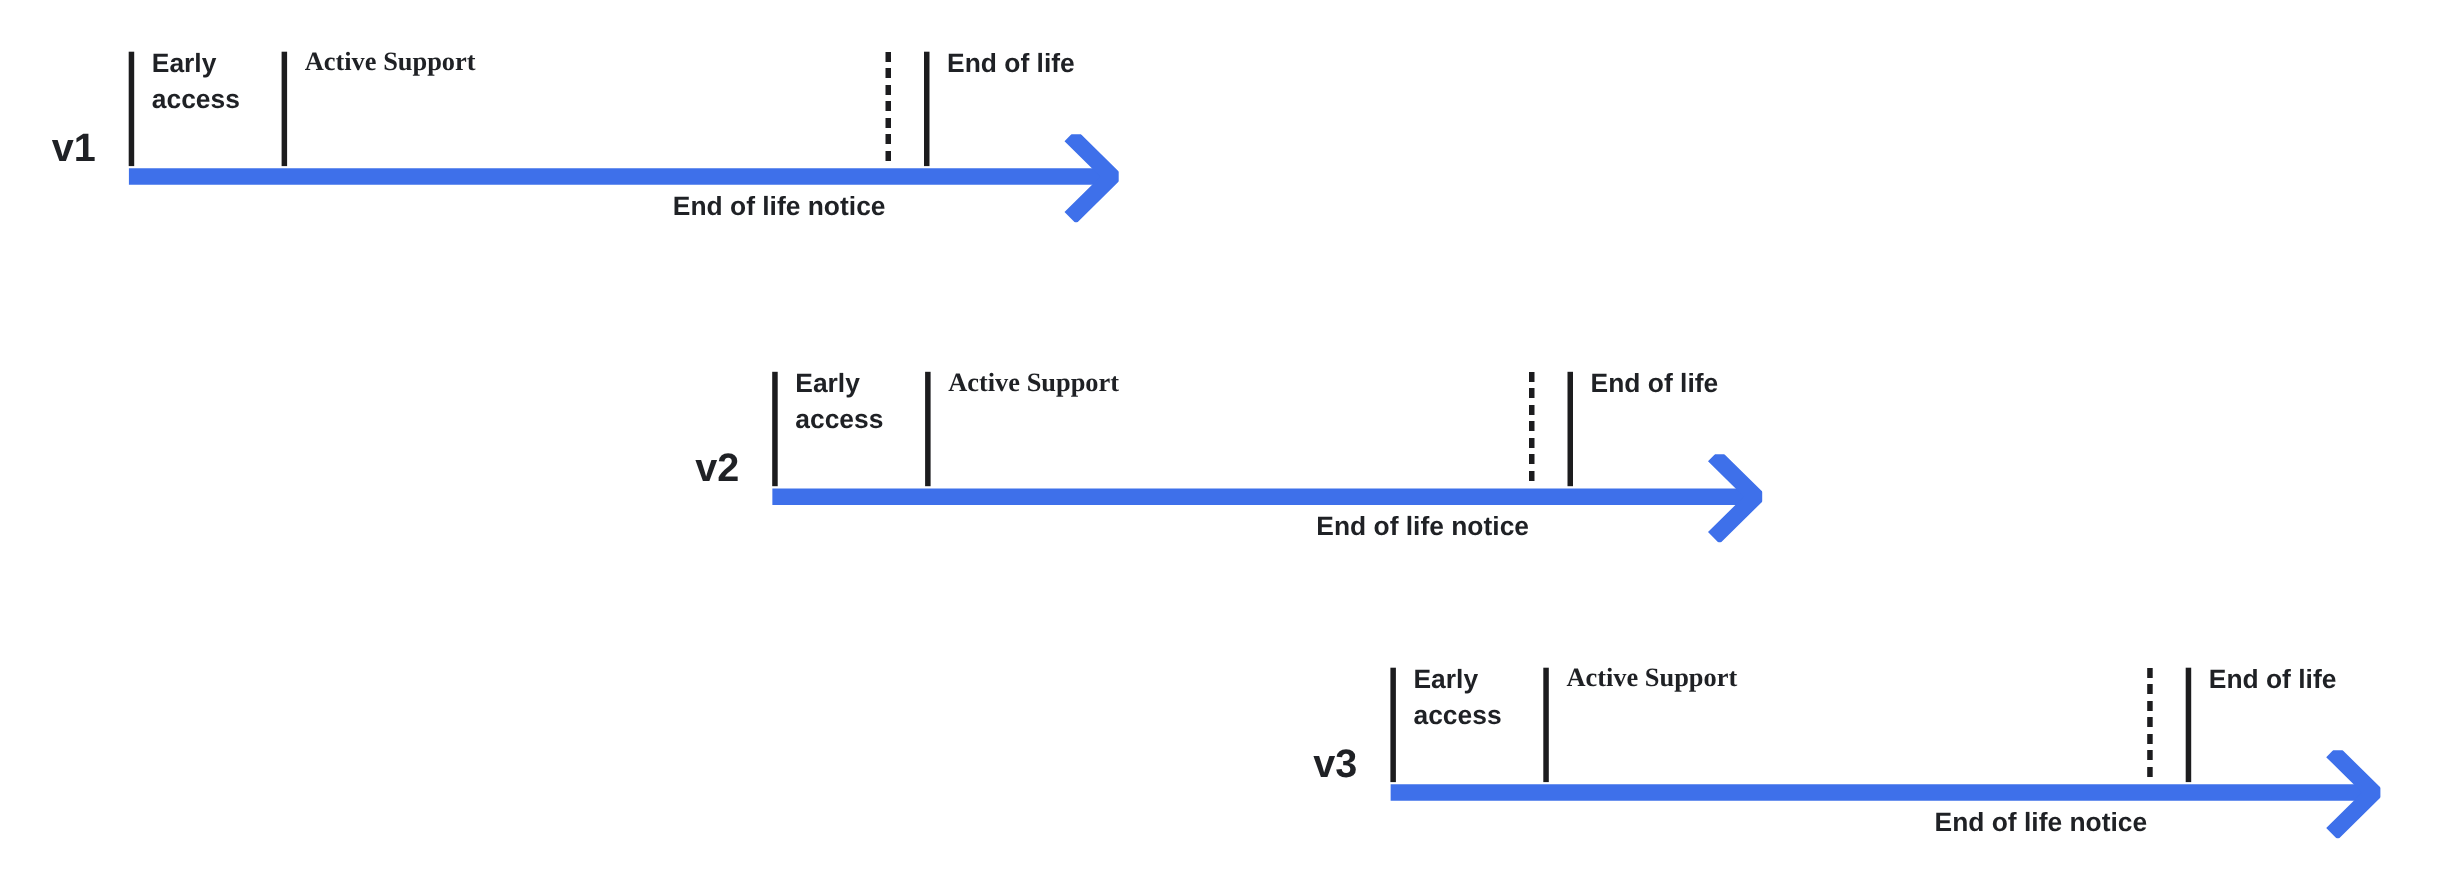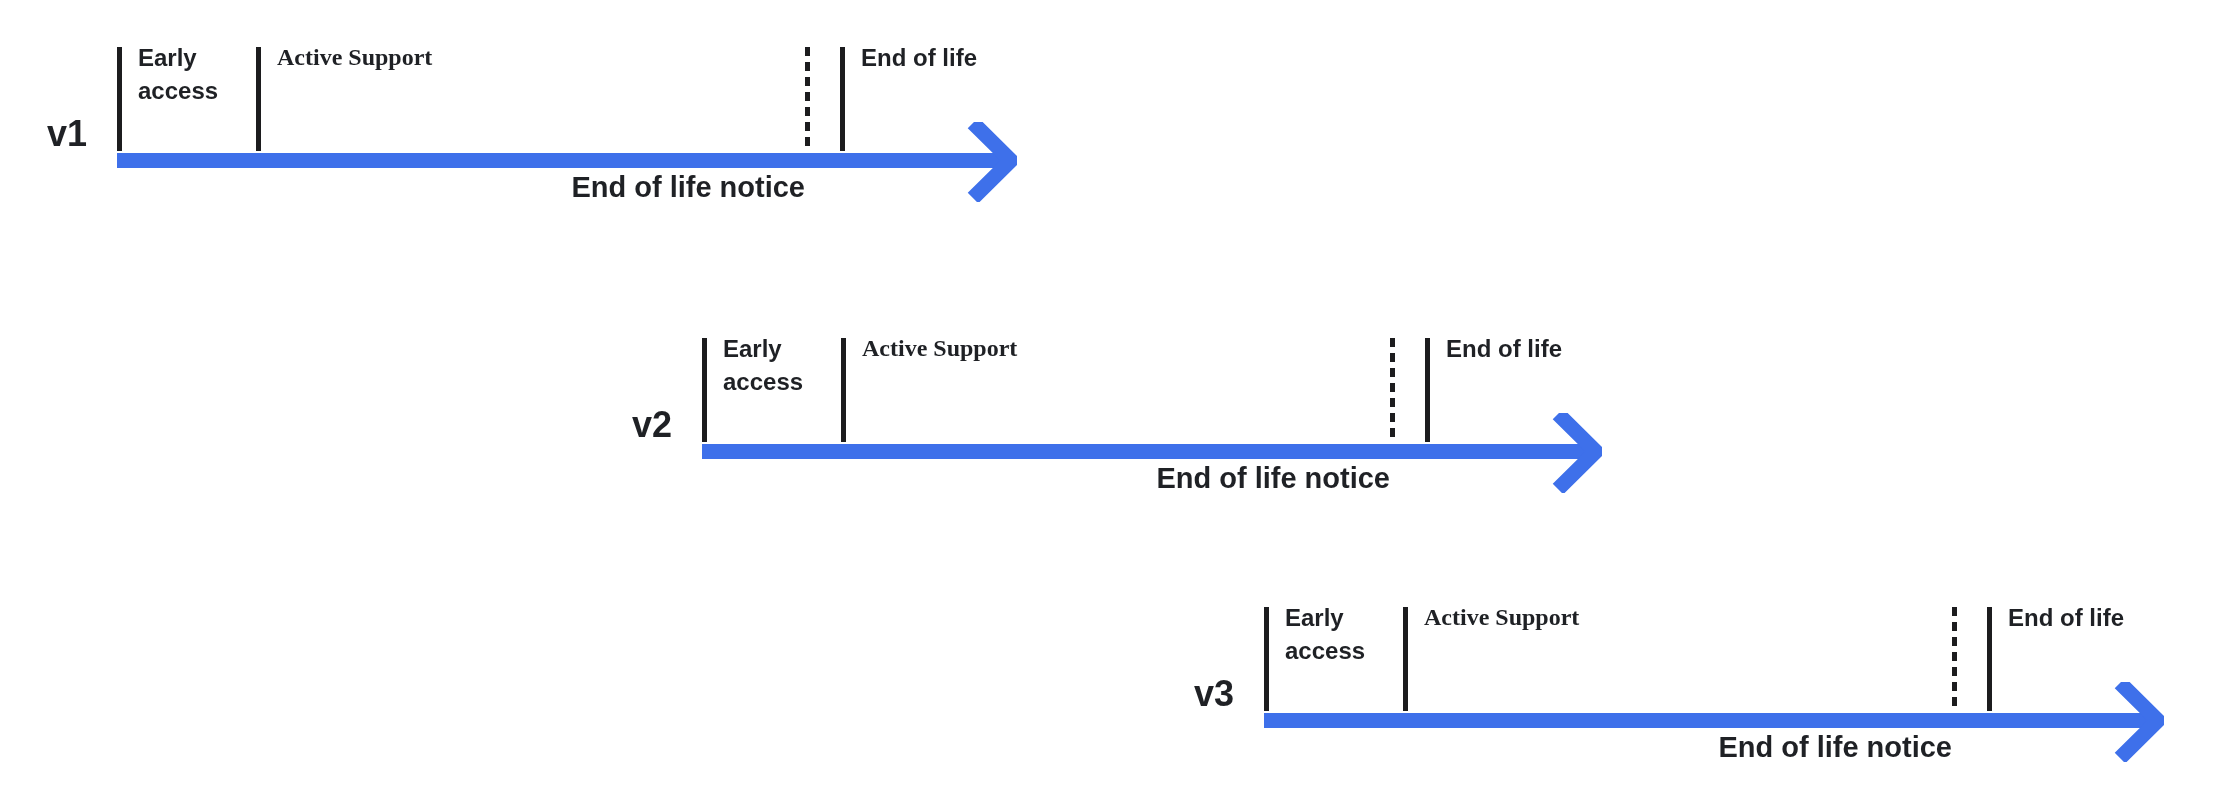--- a/index.html
+++ b/index.html
@@ -81,21 +81,21 @@
     stroke: var(--arrow-blue, #3e70ea);
     stroke-width: 15;
     fill: none;
   }
   .eol-notice {
     position: absolute;
     left: 0;
     top: 124px;
     width: 688px;
     text-align: right;
-    font-size: 29px;
+    font-size: 24px;
     line-height: 33px;
     font-weight: 700;
     white-space: nowrap;
   }
 </style>
 </head>
 <body style="--arrow-blue: #3e70ea; --text-dark: #1f2125; --tick-black: #1c1c1e;">
 
 <div class="timeline-row row-0">
   <span class="version-label">v1</span>

